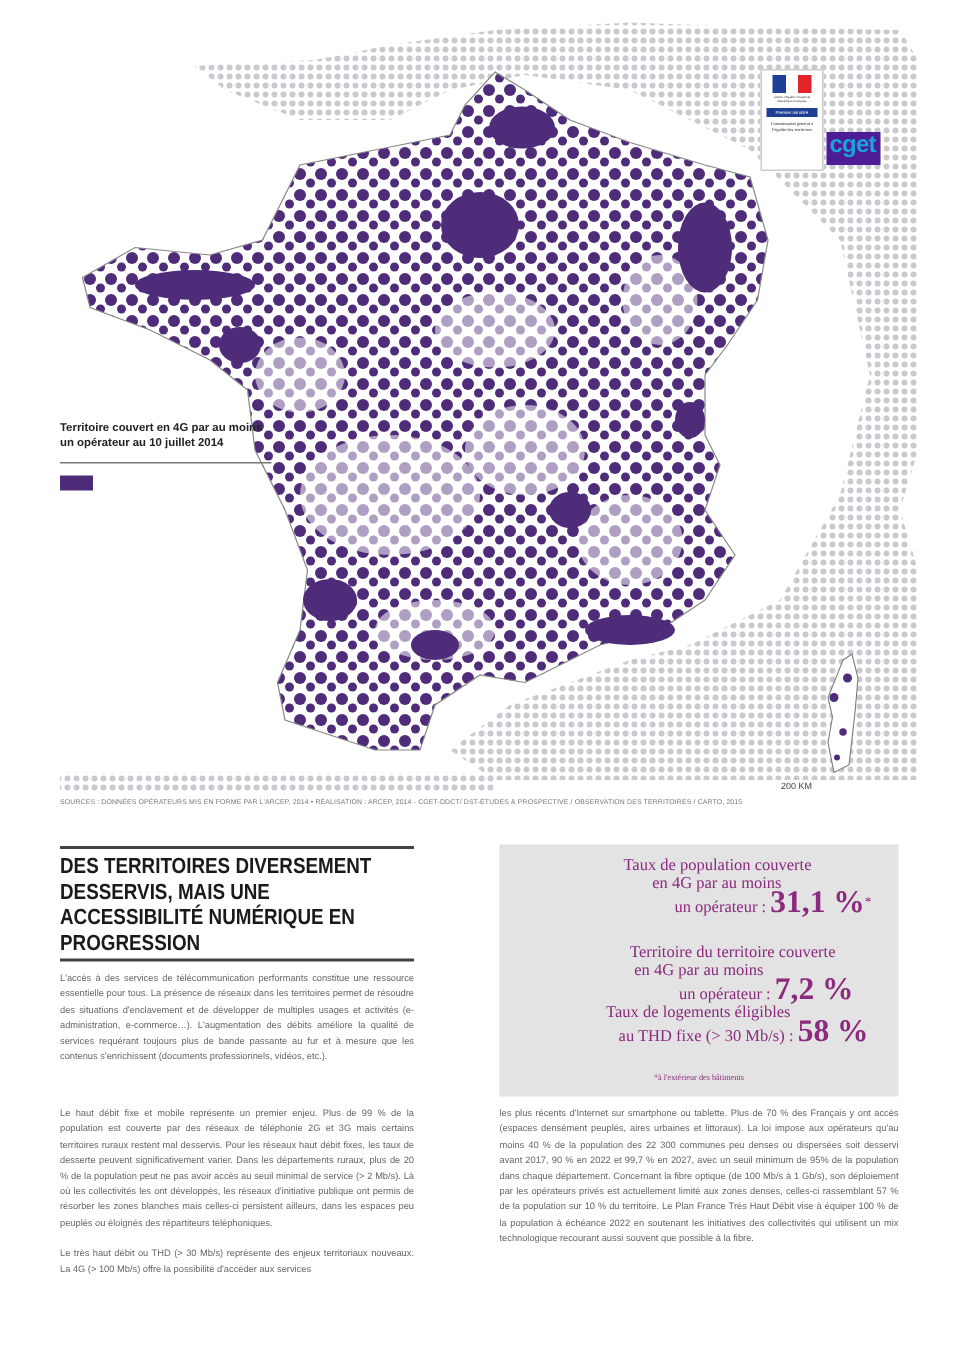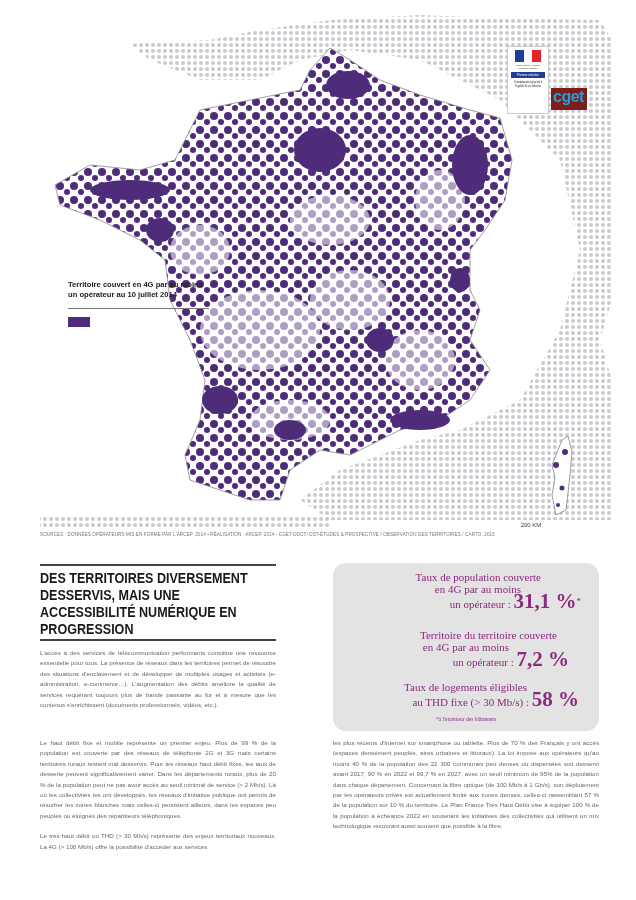--- a/index.html
+++ b/index.html
@@ -17,24 +17,24 @@
   .flag span { flex: 1; }
   .flag .b { background: #1f3f94; }
   .flag .w { background: #fff; }
   .flag .r { background: #e1242a; }
   .motto { font-size: 2px; line-height: 3px; text-align: center; color: #333; margin-top: 2px; }
   .premier { background: #1f3f94; color: #fff; font-size: 3px; text-align: center; margin-top: 2px; padding: 1px 0; }
   .cget-small { font-family: "Liberation Serif", serif; font-size: 3px; line-height: 3.6px; text-align: center; margin-top: 3px; color: #222; }
   .cget-logo {
     position: absolute; left: 551px; top: 88px; width: 36px; height: 22px;
     font-family: "Liberation Sans", sans-serif; font-weight: bold; font-size: 16px; color: #1aa3dd;
-    letter-spacing: -0.5px; background: #7f1d1d; padding-left: 2px;
+    letter-spacing: -0.5px; background: #4c1d95; padding-left: 2px;
   }
 
-  .legend { position: absolute; left: 40px; top: 280px; width: 142px; margin-left: 28px; }
+  .legend { position: absolute; left: 40px; top: 280px; width: 142px; }
   .legend-title { font-size: 7.6px; line-height: 10px; color: #222; font-weight: bold; }
   .legend-rule { height: 1px; background: #777; margin-top: 8px; width: 141px; }
   .legend-swatch { width: 22px; height: 10px; background: #4f2c7a; margin-top: 8px; }
 
   .scale { position: absolute; left: 481px; top: 522px; width: 100px; }
   .scale-label { font-size: 6px; color: #444; text-align: center; }
 
   .sources {
     position: absolute; left: 40px; top: 532px; font-size: 4.6px; letter-spacing: 0.1px;
     color: #777; white-space: nowrap; text-transform: uppercase;
@@ -56,21 +56,21 @@
     font-size: 6.2px; line-height: 10.4px; color: #666; text-align: justify;
   }
   .col1 p { margin-bottom: 10px; }
   .col2 {
     position: absolute; left: 333px; top: 738px; width: 266px;
     font-size: 6.2px; line-height: 10.4px; color: #666; text-align: justify;
   }
 
   .stats {
     position: absolute; left: 333px; top: 563px; width: 266px; height: 168px;
-    background: #e3e3e3; font-family: "Liberation Serif", serif; color: #8b2a7e; border-radius: 13px;
+    background: #e3e3e3; font-family: "Liberation Serif", serif; color: #8b2a7e;
   }
   .stat { position: absolute; right: 0; }
   .stat-line { font-size: 11px; line-height: 12px; text-align: right; }
   .stat-big { font-size: 21px; font-weight: bold; }
   .stat-star { font-size: 9px; vertical-align: top; }
   .footnote { position: absolute; left: 0; right: 0; top: 153px; text-align: center; font-size: 5.5px; }
 </style>
 </head>
 <body>
 
@@ -173,20 +173,20 @@
       <span>un opérateur : </span><span class="stat-big">31,1 %</span><span class="stat-star">*</span>
     </div>
   </div>
   <div class="stat" style="top:66px; right:30px;">
     <div class="stat-line" style="padding-right:12px;">Territoire du territoire couverte</div>
     <div class="stat-line" style="padding-right:60px;">en 4G par au moins</div>
     <div class="stat-line">
       <span>un opérateur : </span><span class="stat-big">7,2 %</span>
     </div>
   </div>
-  <div class="stat" style="top:118px; right:20px;margin-left:28px;">
+  <div class="stat" style="top:106px; right:20px;margin-left:28px;">
     <div class="stat-line" style="padding-right:52px;">Taux de logements éligibles</div>
     <div class="stat-line">
       <span>au THD fixe (&gt; 30 Mb/s) : </span><span class="stat-big">58 %</span>
     </div>
   </div>
   <div class="footnote">*à l'extérieur des bâtiments</div>
 </div>
 
 </body></html>

